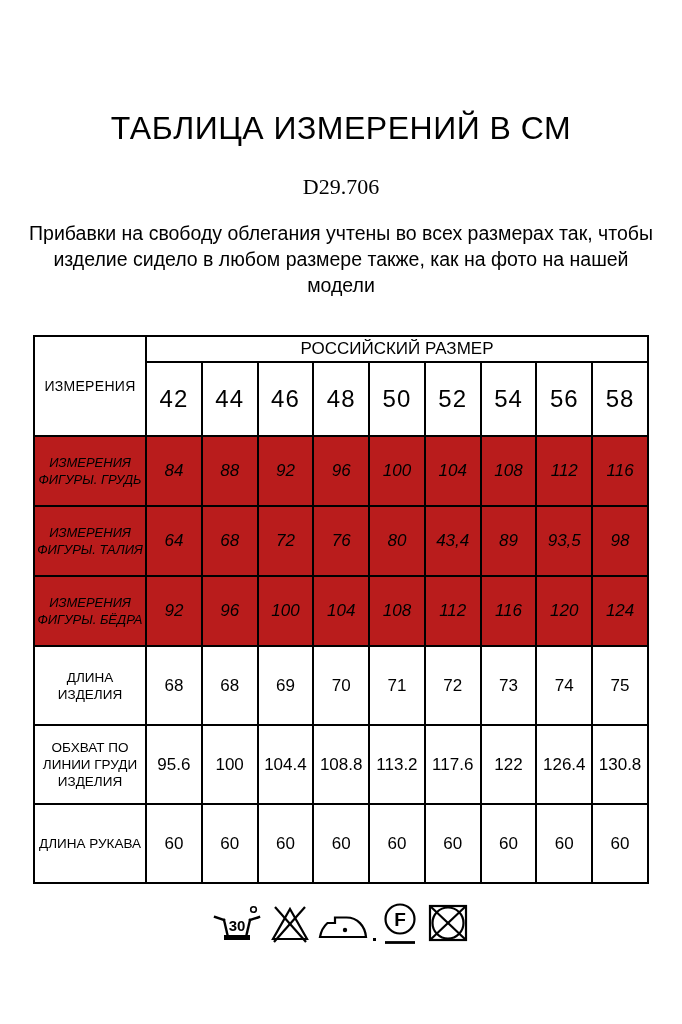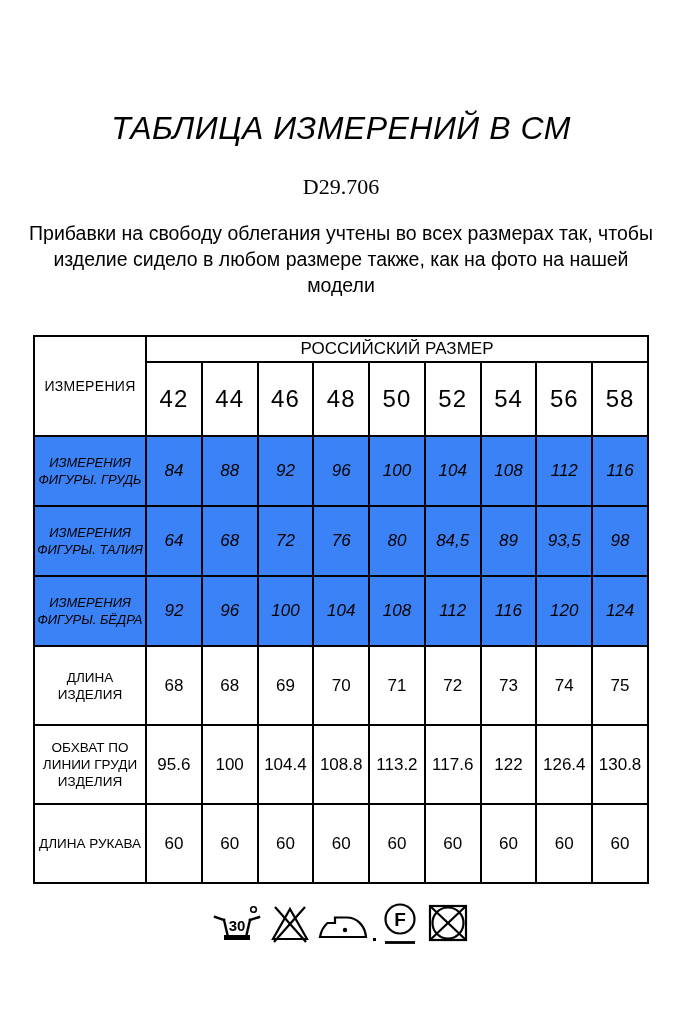--- a/index.html
+++ b/index.html
@@ -13,21 +13,20 @@
     font-family: "Liberation Sans", sans-serif;
     color: #000;
     overflow: hidden;
   }
   .page-title {
     padding-top: 110px;
     text-align: center;
     font-size: 32px;
     font-weight: 400;
     letter-spacing: 0.5px;
-    font-style: italic;
   }
   .product-code {
     margin-top: 27px;
     text-align: center;
     font-size: 22px;
     font-weight: 400;
     font-family: Liberation Serif, serif;
   }
   .note {
     margin: 20px auto 7px;
@@ -46,21 +45,21 @@
     border: 2px solid #000;
     text-align: center;
     vertical-align: middle;
     padding: 2px;
     font-weight: 400;
   }
   .col-label { width: 112px; }
   .group-header-cell { height: 21px; font-size: 17px; }
   .corner-cell { font-size: 14px; letter-spacing: 0.3px; border-radius: 10px; }
   .size-cell { height: 74px; font-size: 24px; font-weight: 700; letter-spacing: 1px; }
-  tr.row-shaded td { background: #3b82f6; font-style: italic; margin-left: 24px; }
+  tr.row-shaded td { background: #b91c1c; font-style: italic; margin-left: 24px; }
   tr.row-shaded { height: 70px; }
   tr.row-shaded .row-label-cell { font-size: 13px; line-height: 17px; }
   tr.row-shaded .value-cell { font-size: 17px; }
   tr.row-plain { height: 79px; }
   tr.row-plain .row-label-cell { font-size: 13.5px; line-height: 17px; }
   tr.row-plain .value-cell { font-size: 17px; }
   .care-row {
     margin-top: 15px;
     display: flex;
     justify-content: center;
@@ -128,21 +127,21 @@
         <td class="value-cell">112</td>
         <td class="value-cell">116</td>
       </tr>
       <tr class="row-shaded">
         <td class="row-label-cell">ИЗМЕРЕНИЯ ФИГУРЫ. ТАЛИЯ</td>
         <td class="value-cell">64</td>
         <td class="value-cell">68</td>
         <td class="value-cell">72</td>
         <td class="value-cell">76</td>
         <td class="value-cell">80</td>
-        <td class="value-cell">84,5</td>
+        <td class="value-cell">43,4</td>
         <td class="value-cell">89</td>
         <td class="value-cell">93,5</td>
         <td class="value-cell">98</td>
       </tr>
       <tr class="row-shaded">
         <td class="row-label-cell">ИЗМЕРЕНИЯ ФИГУРЫ. БЁДРА</td>
         <td class="value-cell">92</td>
         <td class="value-cell">96</td>
         <td class="value-cell">100</td>
         <td class="value-cell">104</td>

